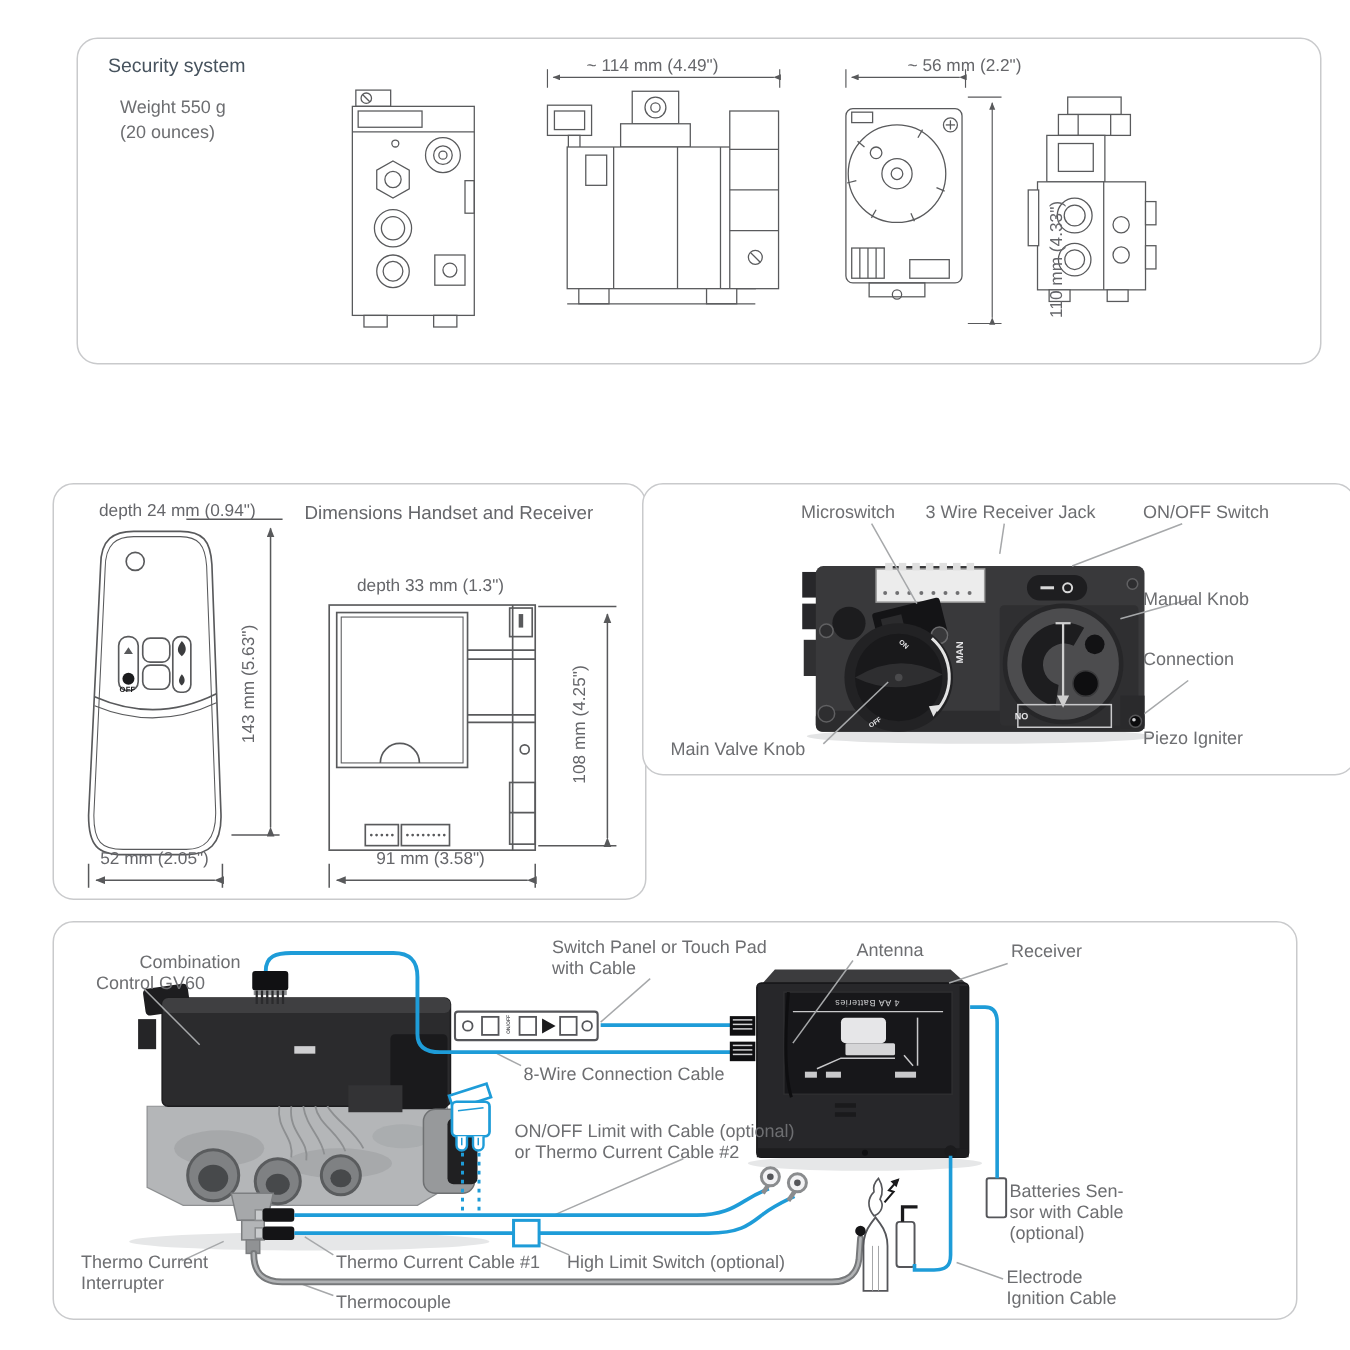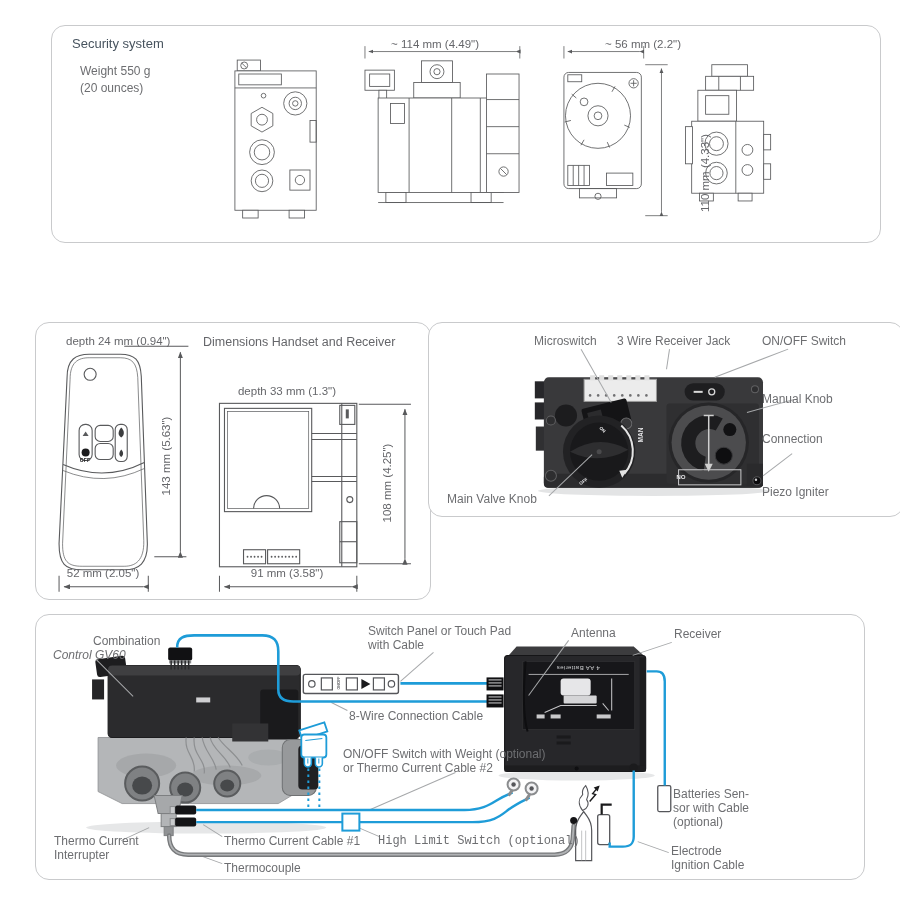--- a/index.html
+++ b/index.html
@@ -467,35 +467,35 @@
         <line x1="269" y1="125" x2="286" y2="123" stroke="#1e9cd8" stroke-width="1"></line>
         <path d="M268,142 v6 a3.5,3.5 0 0 0 7,0 v-6" fill="#fff" stroke="#1e9cd8" stroke-width="1.6"></path>
         <path d="M279,142 v6 a3.5,3.5 0 0 0 7,0 v-6" fill="#fff" stroke="#1e9cd8" stroke-width="1.6"></path>
         <line x1="271.5" y1="143" x2="271.5" y2="148" stroke="#1e9cd8" stroke-width="1"></line>
         <line x1="282.5" y1="143" x2="282.5" y2="148" stroke="#1e9cd8" stroke-width="1"></line>
       </g>
 
       <rect x="306" y="198" width="17" height="17" fill="#fff" stroke="#1e9cd8" stroke-width="2"></rect>
     </svg>
     <div class="txt" style="left:17px;top:19px;margin-left:40px;">Combination</div>
-    <div class="txt" style="left:17px;top:33px;font-style:italic;">Control GV60</div>
+    <div class="txt" style="left:28px;top:33px;">Control GV60</div>
     <div class="txt" style="left:332px;top:9px;">Switch Panel or Touch Pad</div>
     <div class="txt" style="left:332px;top:23px;">with Cable</div>
     <div class="txt" style="left:535px;top:11px;">Antenna</div>
     <div class="txt" style="left:638px;top:12px;">Receiver</div>
     <div class="txt" style="left:313px;top:94px;">8-Wire Connection Cable</div>
-    <div class="txt" style="left:307px;top:132px;">ON/OFF Switch with Weight (optional)</div>
+    <div class="txt" style="left:307px;top:132px;">ON/OFF Limit with Cable (optional)</div>
     <div class="txt" style="left:307px;top:146px;">or Thermo Current Cable #2</div>
     <div class="txt" style="left:637px;top:172px;">Batteries Sen-</div>
     <div class="txt" style="left:637px;top:186px;">sor with Cable</div>
     <div class="txt" style="left:637px;top:200px;">(optional)</div>
     <div class="txt" style="left:18px;top:219px;">Thermo Current</div>
     <div class="txt" style="left:18px;top:233px;">Interrupter</div>
     <div class="txt" style="left:188px;top:219px;">Thermo Current Cable #1</div>
-    <div class="txt" style="left:342px;top:219px;font-family:Liberation Mono, monospace;">High Limit Switch (optional)</div>
+    <div class="txt" style="left:342px;top:219px;">High Limit Switch (optional)</div>
     <div class="txt" style="left:188px;top:246px;">Thermocouple</div>
     <div class="txt" style="left:635px;top:229px;">Electrode</div>
     <div class="txt" style="left:635px;top:243px;">Ignition Cable</div>
     <div class="txt mark-batt" style="left:542px;top:52px;position:absolute;">4 AA Batteries</div>
     <div class="txt mark-sp" style="left:303px;top:68px;position:absolute;">ON/OFF</div>
   </section>
 
 </div>
 
 </body></html>

